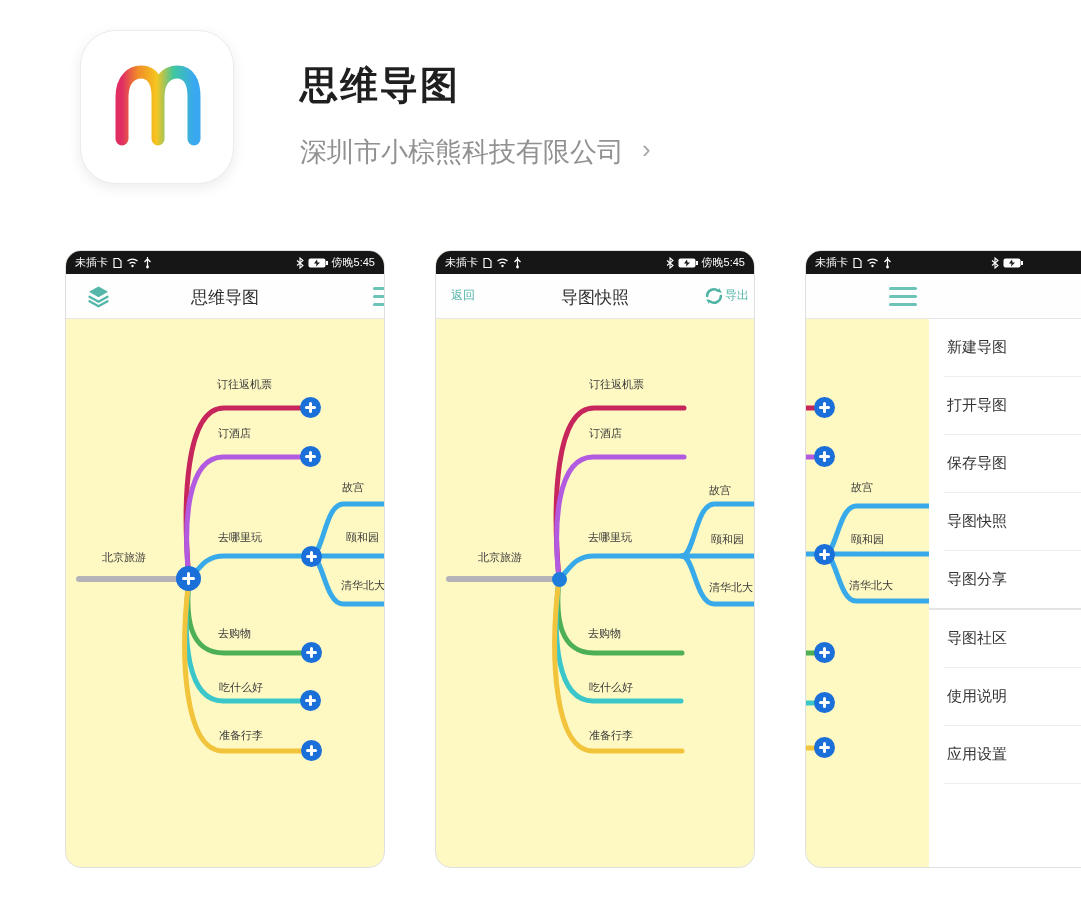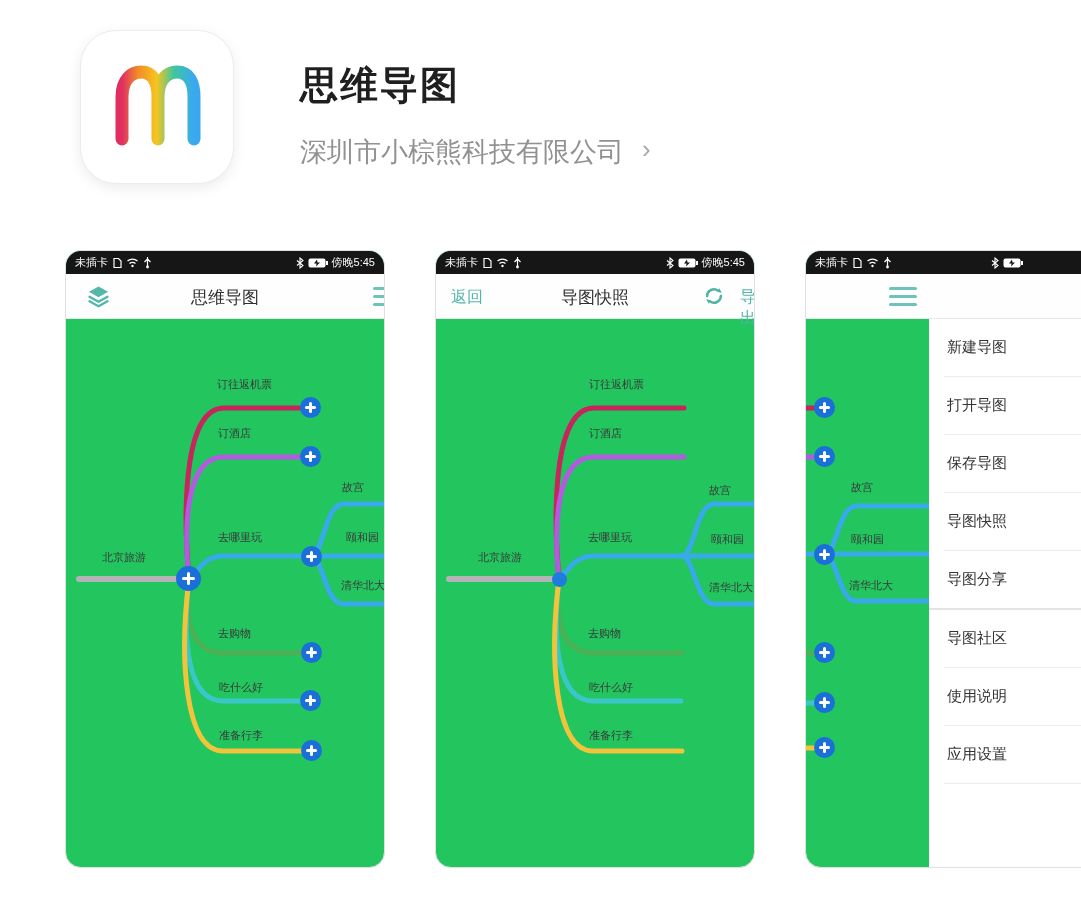--- a/index.html
+++ b/index.html
@@ -8,30 +8,30 @@
 
   
   .app-icon { position:absolute; left:80px; top:30px; width:154px; height:154px; background:#fff;
               border:1px solid #ececee; border-radius:36px; box-shadow:0 4px 14px rgba(0,0,0,0.08);
               display:flex; align-items:center; justify-content:center; }
   .app-title { position:absolute; left:300px; top:60px; font-size:38px; font-weight:700; color:#1f1f1f; letter-spacing:2px; }
   .app-dev { position:absolute; left:300px; top:134px; font-size:27px; color:#919191; display:flex; }
   .app-dev .chev { margin-left:18px; color:#a9a9a9; font-size:26px; }
 
   
-  .phone { position:absolute; top:250px; width:320px; height:618px; background:#22c55e;
+  .phone { position:absolute; top:250px; width:320px; height:618px; background:#fef9c3;
            border:1px solid #e0e0e3; border-radius:16px; overflow:hidden; }
   .phone-1 { left:65px; } .phone-2 { left:435px; } .phone-3 { left:805px; }
 
   .status { height:23px; background:#161616; display:flex; align-items:center;
             justify-content:space-between; padding:0 9px; color:#fff; font-size:11px; }
   .status .grp { display:flex; align-items:center; gap:4px; }
   .nav { height:45px; background:#fefefe; border-bottom:1px solid #e7e7e9; position:relative; }
   .nav-title { position:absolute; left:0; right:0; top:12px; text-align:center; font-size:17px; color:#2f2f2f; }
-  .nav-btn-text { position:absolute; top:13px; font-size:16px; color:#53b6a9; cursor:pointer; }
+  .nav-btn-text { position:absolute; top:13px; font-size:12px; color:#53b6a9; cursor:pointer; }
   .hamburger { position:absolute; top:13px; width:28px; height:19px; display:flex;
                flex-direction:column; justify-content:space-between; cursor:pointer; }
   .hamburger i { display:block; height:3px; background:#6cc3b7; border-radius:2px; }
   .canvas { position:relative; width:345px; height:548px; overflow:hidden; }
   .canvas svg.map { position:absolute; left:0; top:0; }
 
   .node-label { position:absolute; font-size:11px; color:#3a3a3a; white-space:nowrap; }
 
   .plus-btn { position:absolute; width:21px; height:21px; border-radius:50%; background:#1b6fd8; cursor:pointer; }
   .plus-btn::before, .plus-btn::after { content:""; position:absolute; background:#fff; border-radius:2px; }
@@ -179,21 +179,21 @@
     </div>
     <div class="nav">
       <div class="nav-btn-text" style="left:15px">返回</div>
       <div class="nav-title">导图快照</div>
       <svg style="position:absolute;left:267px;top:11px" width="22" height="22" viewBox="0 0 24 24">
         <path d="M19.5 12 a7.5 7.5 0 0 1 -12 5.8" fill="none" stroke="#4fb3a5" stroke-width="2.8" stroke-linecap="round"></path>
         <path d="M4.5 12 a7.5 7.5 0 0 1 12 -5.8" fill="none" stroke="#4fb3a5" stroke-width="2.8" stroke-linecap="round"></path>
         <path d="M17.5 3.2 L16.2 7.6 L20.6 8.4 Z" fill="#4fb3a5"></path>
         <path d="M6.5 20.8 L7.8 16.4 L3.4 15.6 Z" fill="#4fb3a5"></path>
       </svg>
-      <div class="nav-btn-text" style="left:304px">导出</div>
+      <div class="nav-btn-text" style="left:289px">导出</div>
     </div>
     <div class="canvas">
       <svg class="map" width="345" height="548">
         <path d="M 13 260 H 123" fill="none" stroke-width="6" stroke-linecap="round" stroke="#b4b4b8"></path>
         <path d="M 123 260 C 116 180 120 89 158 89 H 248" fill="none" stroke-width="5" stroke-linecap="round" stroke="#c6265c"></path>
         <path d="M 123 260 C 117 205 121 138 157 138 H 248" fill="none" stroke-width="5" stroke-linecap="round" stroke="#b25ae0"></path>
         <path d="M 123 260 C 133 252 137 237 158 237 H 246" fill="none" stroke-width="5" stroke-linecap="round" stroke="#38a9e9"></path>
         <path d="M 246 237 C 258 237 260 185 278 185 H 347" fill="none" stroke-width="5" stroke-linecap="round" stroke="#38a9e9"></path>
         <path d="M 246 237 H 347" fill="none" stroke-width="5" stroke-linecap="round" stroke="#38a9e9"></path>
         <path d="M 246 237 C 258 237 260 285 278 285 H 347" fill="none" stroke-width="5" stroke-linecap="round" stroke="#38a9e9"></path>

